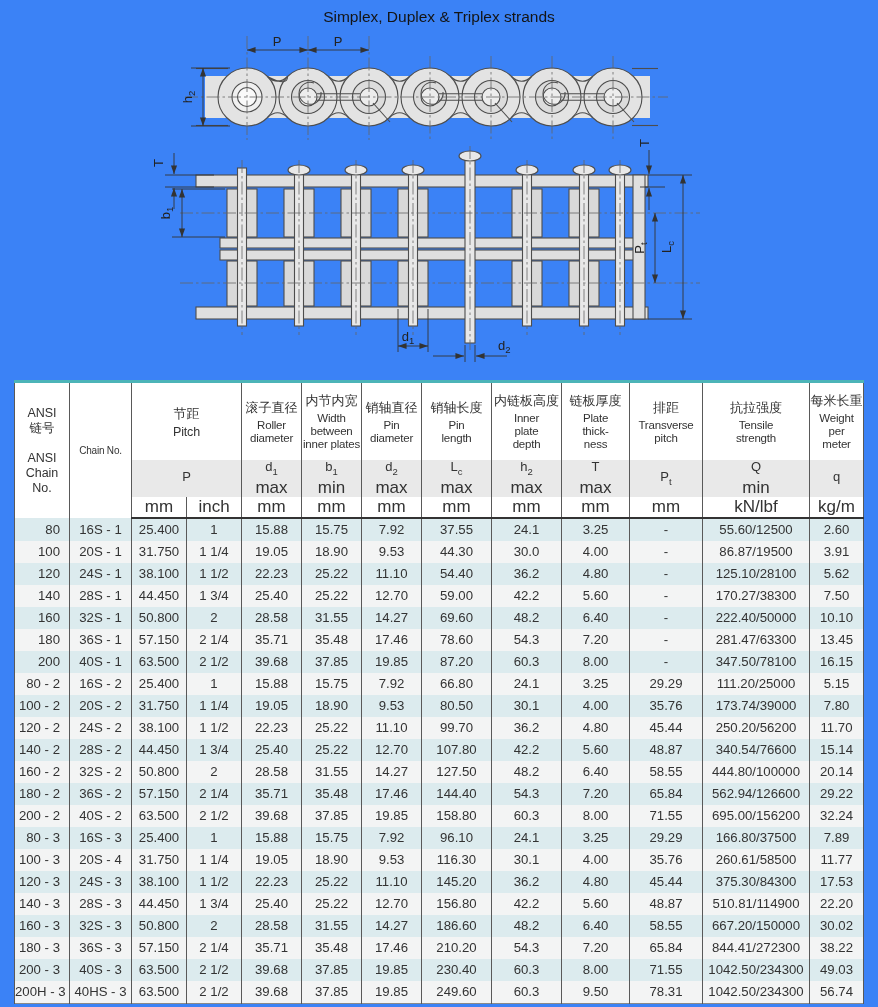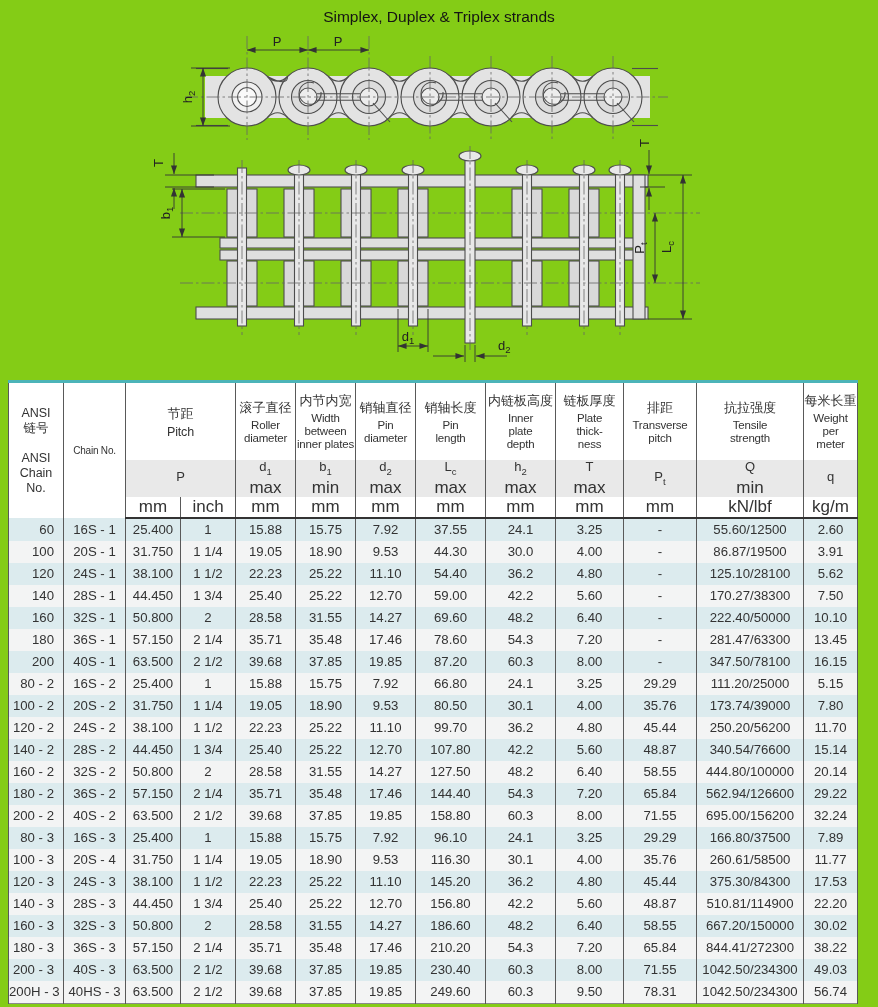--- a/index.html
+++ b/index.html
@@ -1,23 +1,23 @@
 <!DOCTYPE html>
 <html><head>
 <meta charset="utf-8">
 <style>
   html,body{margin:0;padding:0;background:#fff;}
-  .page{position:relative;width:878px;height:1007px;background:#84cc16;overflow:hidden;
+  .page{position:relative;width:878px;height:1007px;background:#3b82f6;overflow:hidden;
         font-family:"Liberation Sans","DejaVu Sans",sans-serif;color:#333;}
   .title{position:absolute;top:8px;left:0;width:100%;text-align:center;
          font-size:15.5px;color:#141414;}
   svg.diagram{position:absolute;left:0;top:26px;}
   svg text{font-family:"Liberation Sans","DejaVu Sans",sans-serif;fill:#222;}
 
-  .table-wrap{position:absolute;left:8px;top:380px;}
+  .table-wrap{position:absolute;left:14px;top:380px;}
   table{border-collapse:collapse;table-layout:fixed;width:850px;
         border-top:3px solid #4cb4b8;
         border-left:1px solid #595959;border-right:1px solid #595959;
         border-bottom:1px solid #8a8a8a;}
   th,td{border-left:1px solid #595959;border-right:1px solid #595959;
         font-weight:normal;padding:0;text-align:center;overflow:visible;}
   thead tr.h1 th{height:77px;vertical-align:middle;background:#fff;}
   thead tr.sym th{background:#e9e9e9;height:36px;font-size:13px;line-height:1.15;vertical-align:middle;}
   thead tr.units th{height:20px;font-size:17px;border-bottom:2px solid #333;background:#fff;}
   thead .zh{font-size:13px;margin-bottom:2px;white-space:pre-line;}
@@ -330,21 +330,21 @@
           <th>mm</th>
           <th>mm</th>
           <th>mm</th>
           <th>mm</th>
           <th>kN/lbf</th>
           <th>kg/m</th>
         </tr>
       </thead>
       <tbody>
           <tr>
-            <td>60</td>
+            <td>80</td>
             <td>16S - 1</td>
             <td>25.400</td>
             <td>1</td>
             <td>15.88</td>
             <td>15.75</td>
             <td>7.92</td>
             <td>37.55</td>
             <td>24.1</td>
             <td>3.25</td>
             <td>-</td>

